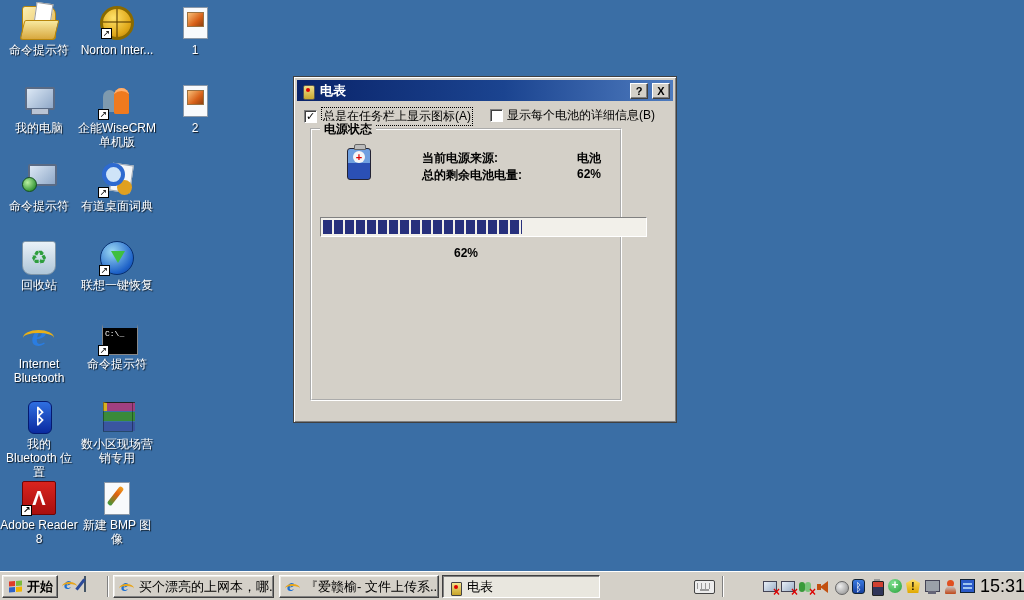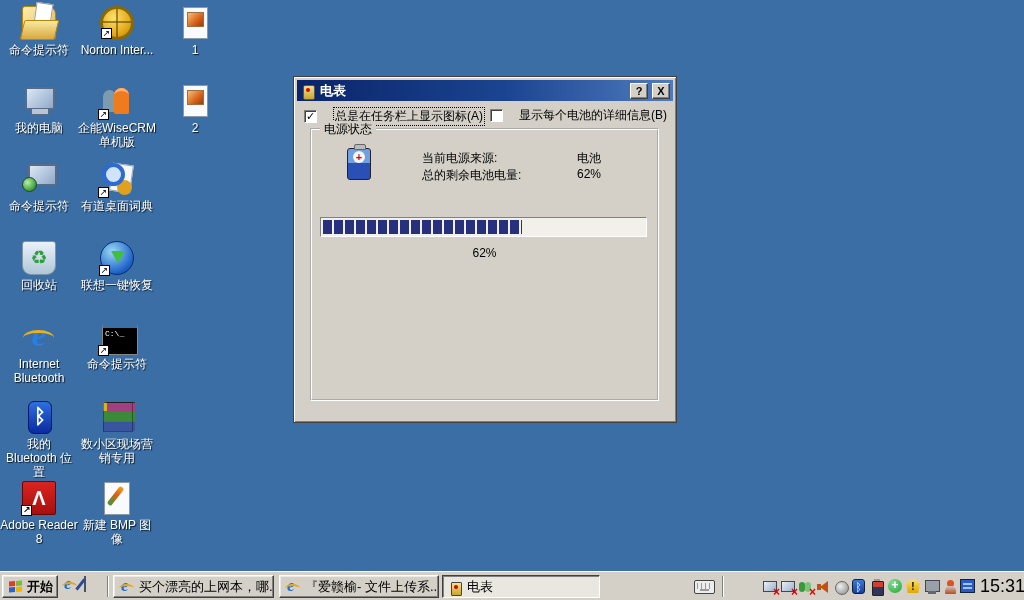--- a/index.html
+++ b/index.html
@@ -61,26 +61,26 @@
   
   .window{position:absolute;left:293px;top:76px;width:384px;height:347px;background:#D4D0C8;border:1px solid #404040;box-shadow:inset 1px 1px 0 #FFFFFF,inset -1px -1px 0 #808080;padding:3px;z-index:5;}
   .titlebar{height:21px;background:linear-gradient(to right,#0A246A,#1B4490 55%,#4E7BBE);display:flex;align-items:center;padding:0 3px;gap:4px;}
   .title{color:#fff;font-weight:bold;font-size:13px;flex:1;white-space:nowrap;}
   .tbtn{width:18px;height:16px;background:#D4D0C8;border:1px solid;border-color:#fff #404040 #404040 #fff;box-shadow:inset -1px -1px 0 #808080;font-size:11px;font-weight:bold;text-align:center;line-height:14px;color:#000;flex:none;font-family:"Liberation Sans",sans-serif;}
   .w-icon{width:16px;height:16px;position:relative;flex:none;}
   .w-icon::before{content:"";position:absolute;left:3px;top:2px;width:10px;height:13px;background:linear-gradient(#F0E08A,#C8A830);border:1px solid #555;border-radius:2px;}
   .w-icon::after{content:"";position:absolute;left:6px;top:5px;width:4px;height:4px;background:#D00;border-radius:50%;}
 
   .dlgbody{position:relative;height:calc(100% - 21px);}
-  .cbrow{position:absolute;display:flex;align-items:center;gap:16px;white-space:nowrap;}
+  .cbrow{position:absolute;display:flex;align-items:center;gap:4px;white-space:nowrap;}
   .cb{width:13px;height:13px;background:#fff;border:1px solid;border-color:#808080 #FFF #FFF #808080;box-shadow:inset 1px 1px 0 #404040;flex:none;}
   .cb.checked::after{content:"✓";display:block;text-align:center;font-size:11px;font-weight:bold;line-height:11px;}
   .focusring{border:1px dotted #000;padding:0 1px;}
 
-  .group{position:absolute;left:13px;top:27px;width:349px;height:273px;border:2px groove #FFFFFF;}
+  .group{position:absolute;left:13px;top:27px;width:312px;height:273px;border:2px groove #FFFFFF;font-weight:bold;}
   .legend{position:absolute;top:-9px;left:8px;background:#D4D0C8;padding:0 4px;}
 
   .batt-big{position:absolute;left:35px;top:18px;width:24px;height:32px;background:linear-gradient(#6FA0E0 0 46%,#2B50B5 46%);border:1px solid #223;border-radius:3px;}
   .batt-big::before{content:"";position:absolute;top:-5px;left:6px;width:10px;height:4px;background:#BBB;border:1px solid #666;border-radius:2px 2px 0 0;}
   .batt-big::after{content:"+";position:absolute;top:2px;left:5px;width:12px;height:12px;background:#F5F5F5;border-radius:50%;color:#D00;font-weight:bold;font-size:11px;line-height:12px;text-align:center;}
 
   .srow{position:absolute;left:73px;display:flex;white-space:nowrap;}
   .srow .lab{width:155px;margin-left:37px;}
 
   .pbar{position:absolute;left:8px;top:87px;width:327px;height:20px;border:1px solid;border-color:#808080 #fff #fff #808080;background:#F2F0EA;padding:2px;}

